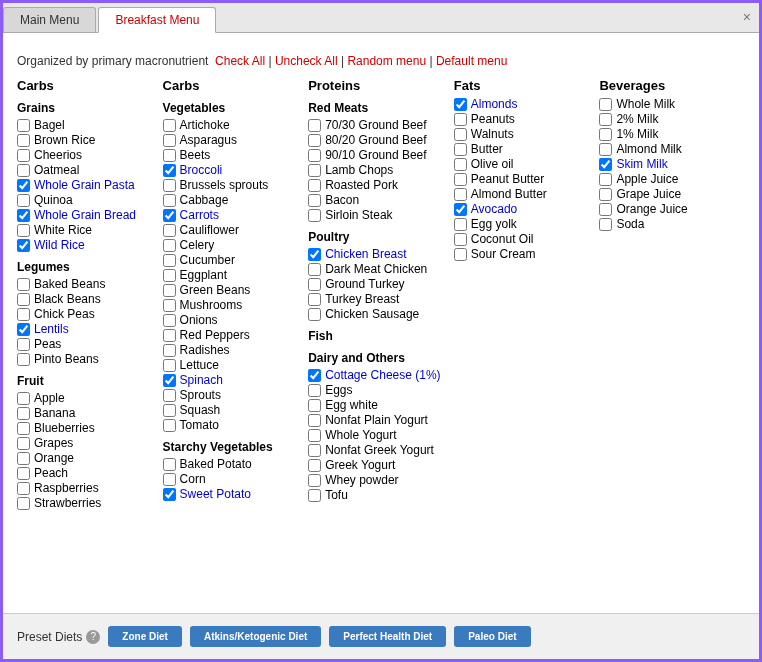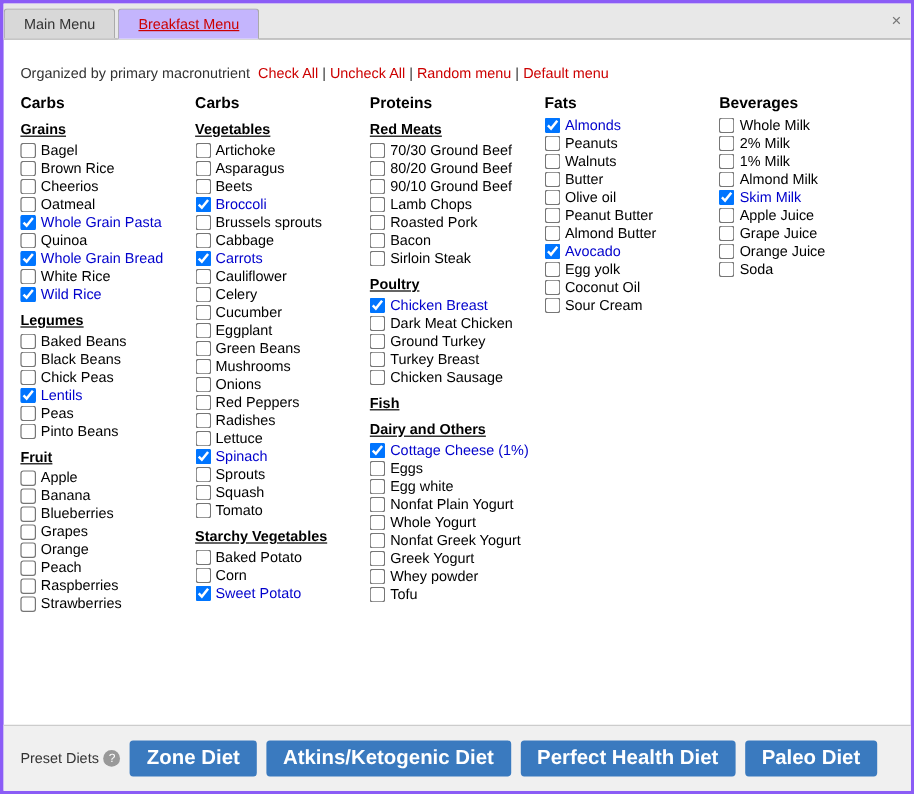--- a/index.html
+++ b/index.html
@@ -1,36 +1,36 @@
 <!DOCTYPE html>
 <html><head>
   <meta charset="utf-8">
   <style>
     * { box-sizing: border-box; margin: 0; padding: 0; }
     body { font-family: Arial, sans-serif; font-size: 12px; background: #f0f0f0; display: flex; justify-content: center; align-items: center; min-height: 100vh; }
     .window { width: 762px; height: 662px; background: #fff; border: 3px solid #8b5cf6; box-shadow: 2px 2px 8px rgba(0,0,0,0.3); display: flex; flex-direction: column; }
     .tab-bar { display: flex; align-items: flex-end; background: #e8e8e8; border-bottom: 1px solid #aaa; padding-top: 4px; position: relative; }
     .tab { padding: 5px 16px; border: 1px solid #aaa; border-bottom: none; background: #d8d8d8; cursor: pointer; font-size: 12px; color: #333; margin-right: 2px; border-radius: 3px 3px 0 0; }
-    .tab.active { background: #c4b5fd; color: #c00; font-weight: normal; border-bottom: 1px solid #fff; margin-bottom: -1px; text-decoration: underline; }
+    .tab.active { background: #ffffff; color: #c00; font-weight: normal; border-bottom: 1px solid #fff; margin-bottom: -1px; }
     .close-btn { position: absolute; right: 8px; top: 6px; cursor: pointer; font-size: 14px; color: #777; }
     .content { flex: 1; padding: 21px 14px; overflow: auto; }
     .header-line { margin-bottom: 10px; font-size: 12px; color: #333; }
     .header-line a { color: #c00; text-decoration: none; cursor: pointer; }
     .columns { display: flex; gap: 0; }
     .col { flex: 1; padding-right: 8px; }
     .col-header { font-weight: bold; font-size: 13px; margin-bottom: 4px; }
-    .sub-header { font-weight: bold; font-size: 12px; margin-top: 8px; margin-bottom: 3px; text-decoration: underline; }
+    .sub-header { font-weight: bold; font-size: 12px; margin-top: 8px; margin-bottom: 3px; }
     .check-item { display: flex; align-items: center; margin-bottom: 1px; white-space: nowrap; }
     .check-item input[type=checkbox] { margin-right: 4px; width: 13px; height: 13px; cursor: pointer; }
     .check-item label { font-size: 12px; cursor: pointer; }
     .check-item label.checked { color: #00c; }
     .footer { background: #f0f0f0; border-top: 1px solid #ccc; padding: 12px 14px; display: flex; align-items: center; gap: 8px; }
     .footer-label { font-size: 12px; color: #333; display: flex; align-items: center; gap: 4px; }
     .help-icon { display: inline-flex; align-items: center; justify-content: center; width: 14px; height: 14px; border-radius: 50%; background: #999; color: #fff; font-size: 10px; cursor: pointer; }
-    .btn { padding: 5px 14px; border: none; border-radius: 3px; cursor: pointer; font-size: 17px; font-weight: bold; color: #fff; }
+    .btn { padding: 5px 14px; border: none; border-radius: 3px; cursor: pointer; font-size: 10px; font-weight: bold; color: #fff; }
     .btn-blue { background: #3a7abf; }
   </style>
 </head>
 <body>
 
 <div class="window">
 
   <div class="tab-bar">
     <div class="tab">Main Menu</div>
     <div class="tab active">Breakfast Menu</div>

